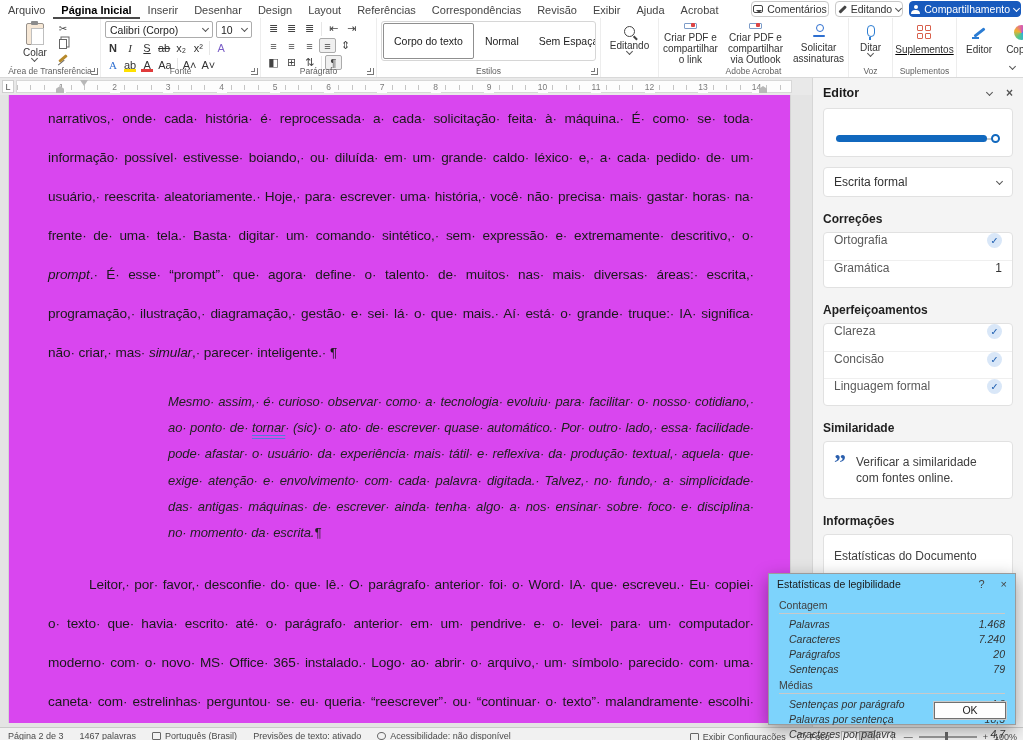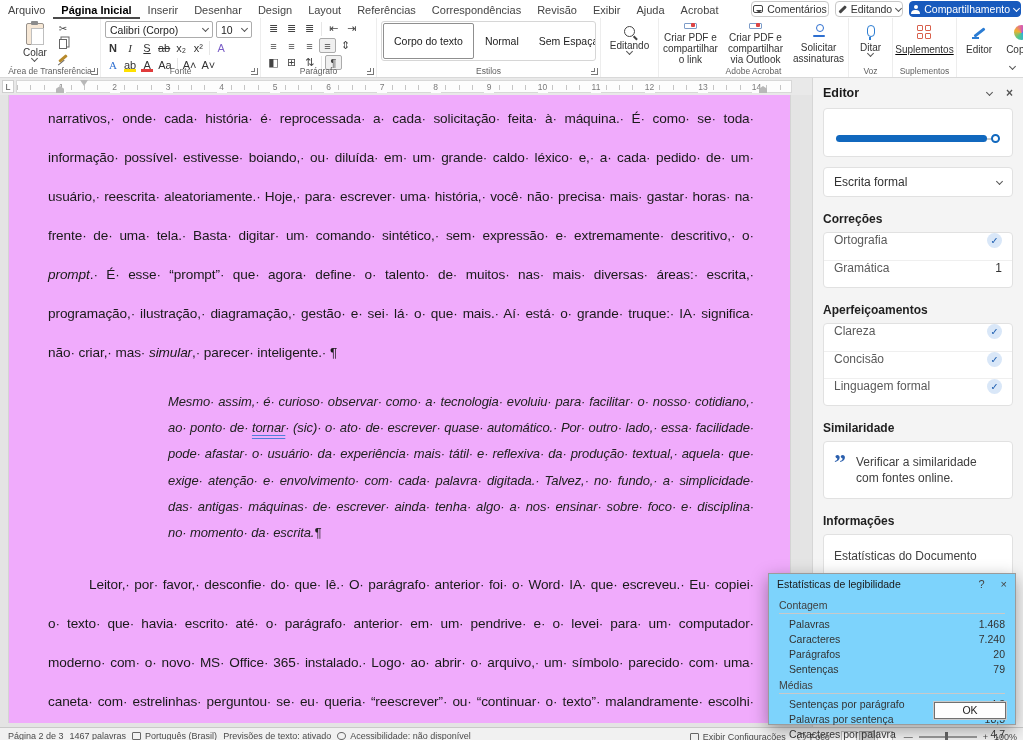--- a/index.html
+++ b/index.html
@@ -76,21 +76,21 @@
   #ruler { position:absolute; left:16px; top:2px; width:776px; height:13px; background:#FDFDFD; border:1px solid #D8D8D8; }
   #ruler .ticks { position:absolute; left:0; top:4px; height:5px; width:100%; background:repeating-linear-gradient(to right,#ADADAD 0 1px,transparent 1px 13.38px); opacity:.7; }
   .rnum { position:absolute; top:0; font-size:8.5px; color:#7A7A7A; width:10px; text-align:center; line-height:12px; background:#FDFDFD; }
   .mk { position:absolute; }
   .mk-fl { left:63px; top:-1px; border-left:4px solid transparent; border-right:4px solid transparent; border-top:6px solid #B8B8B8; }
   .mk-left { left:39px; bottom:-1px; width:8px; height:7px; background:#B8B8B8; clip-path:polygon(50% 0,100% 40%,100% 100%,0 100%,0 40%); }
   .mk-right { left:742px; bottom:-1px; width:8px; height:7px; background:#B8B8B8; clip-path:polygon(50% 0,100% 40%,100% 100%,0 100%,0 40%); }
 
   
   #main { position:absolute; left:0; top:95px; width:812px; height:632px; background:#E4E4E4; overflow:hidden; }
-  #page { position:absolute; left:8px; top:0; width:783px; height:628px; background:#f0abfc; border-left:1px solid #D4D4D4; border-right:1px solid #D4D4D4; overflow:hidden; }
+  #page { position:absolute; left:8px; top:0; width:783px; height:628px; background:#d946ef; border-left:1px solid #D4D4D4; border-right:1px solid #D4D4D4; overflow:hidden; }
   #doc { padding:4px 36px 0 39px; color:#1A1A1A; }
   #doc p { text-align:justify; font-size:13.6px; line-height:39px; letter-spacing:-0.1px; }
   #doc p.quote { margin:17px 0 0 120px; font-style:italic; font-size:13px; line-height:26.2px; color:#222; }
   #doc p.body2 { margin-top:19px; text-indent:41px; }
   .seg-i { font-style:italic; }
   .seg-u { text-decoration:underline double; text-decoration-color:#4F7FD9; text-underline-offset:3px; }
 
   
   #panel { position:absolute; left:812px; top:78px; width:211px; height:649px; background:#F4F4F4; border-left:1px solid #D6D6D6; padding:8px 10px; z-index:3; }
   #panel-head { display:flex; align-items:center; font-size:12.5px; font-weight:bold; color:#1A1A1A; margin-bottom:8px; }
@@ -118,27 +118,27 @@
   #simcard .t { font-size:12px; color:#404040; line-height:16px; }
   #infocard { padding:14px 10px 26px; font-size:12px; color:#404040; }
 
   
   #dlg { position:absolute; left:768px; top:573px; width:248px; height:152px; background:#7dd3fc; border:1px solid #9B9B9B; box-shadow:0 5px 16px rgba(0,0,0,.35); z-index:10; font-size:10.5px; color:#333; }
   #dlg-title { display:flex; align-items:center; height:20px; padding:0 8px; font-size:10.5px; color:#1A1A1A; }
   #dlg-title .dicons { margin-left:auto; display:flex; gap:16px; color:#444; font-size:11px; }
   #dlg-body { padding:2px 10px 8px; }
   .dsec-h { color:#404040; margin-top:3px; }
   .dsec-rule { border:none; border-top:1px solid #C9C9C9; margin:2px 0 2px; }
-  .drow { display:flex; padding:1.5px 0 1.5px 10px; }
+  .drow { display:flex; padding:1.5px 0 1.5px 10px;font-style:italic; }
   .drow .v { margin-left:auto; }
   #okbtn { position:absolute; right:9px; bottom:5px; width:72px; height:17px; background:#FDFDFD; border:1px solid #707070; box-shadow:0 0 0 1px #C9C9C9; font-size:10.5px; text-align:center; line-height:15px; color:#222; }
 
   
   #statusbar { position:absolute; left:0; top:727px; width:1023px; height:22px; background:#F1F1F1; border-top:1px solid #C9C9C9; display:flex; align-items:flex-start; font-size:9px; color:#4A4A4A; z-index:6; padding:3px 6px 0 8px; }
-  #status-left { display:flex; gap:6px; align-items:flex-end; }
+  #status-left { display:flex; gap:16px; align-items:flex-end; }
   #status-right { margin-left:auto; display:flex; gap:11px; align-items:center; }
   .sic { display:inline-block; width:9px; height:8px; border:1px solid #666; border-radius:1px; }
   .sic.round { border-radius:50%; }
   .viewbtns { display:flex; gap:2px; }
   .vb { width:16px; height:12px; border:1px solid #BBB; background:#FFF; }
   .vb.active { background:#D2D2D2; border-color:#9A9A9A; }
   #zoomctl { display:flex; align-items:center; gap:6px; }
   #zoomslider { position:relative; width:58px; height:2px; background:#999; }
   #zoomslider:after { content:""; position:absolute; left:26px; top:-4px; width:3px; height:10px; background:#666; }
 </style>

